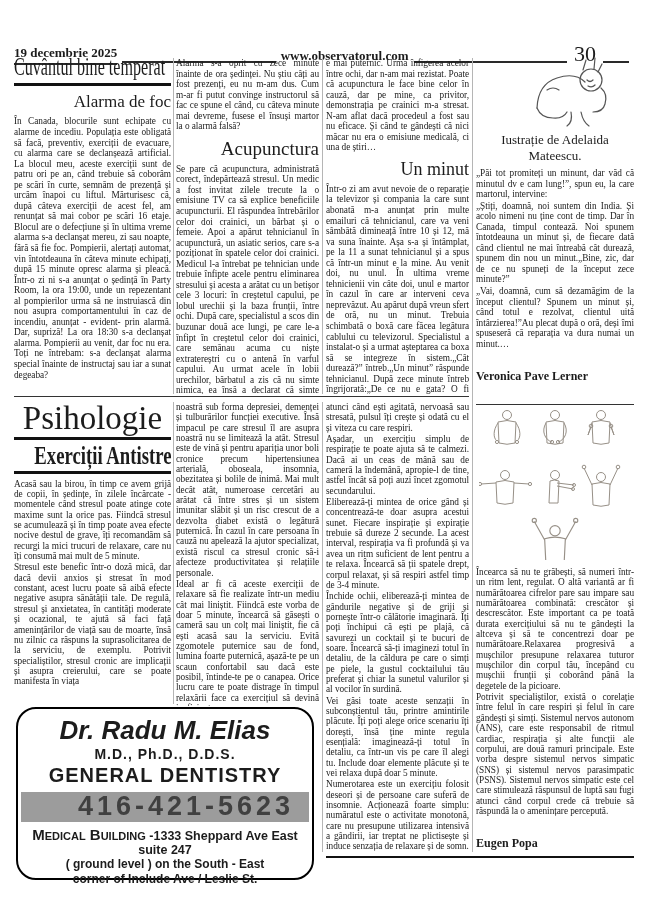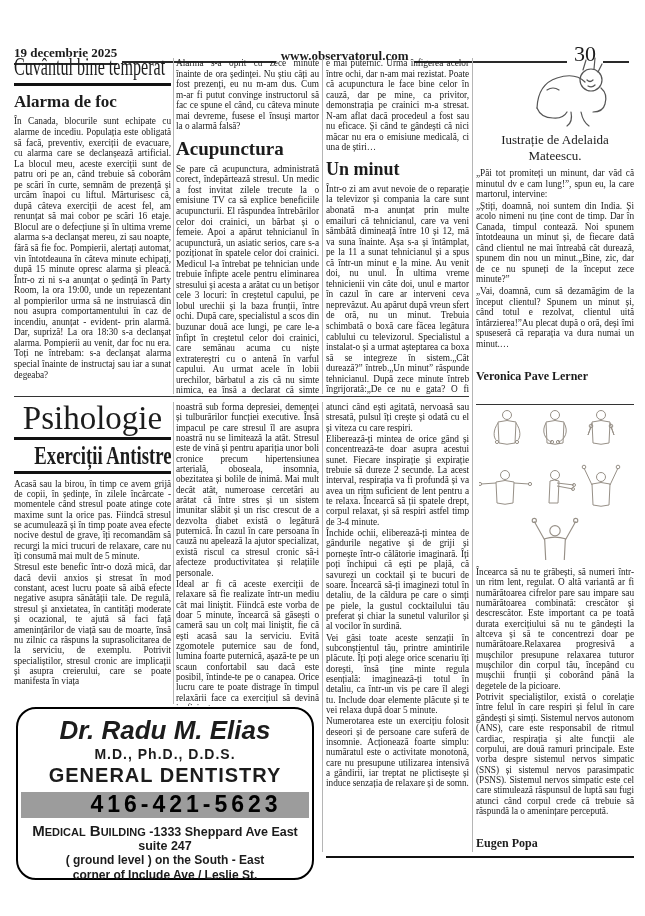--- a/index.html
+++ b/index.html
@@ -28,21 +28,21 @@
   .bcol3 { left:326px; top:402px; width:143px; height:450px; }
   .bcol4 { left:476px; top:400px; width:158px; height:452px; }
   .bt { font-size:9.3px; line-height:10.55px; text-align:justify; letter-spacing:-0.05px; }
   .bt p { margin:0 0 1px 0; }
   .bcol1 .bt, .bcol2 .bt, .bcol3 .bt, .bcol4 .bt { line-height:10.35px; }
   
   .masthead { margin-bottom:6px; }
   .masthead-title { display:inline-block; white-space:nowrap; font-size:23px; line-height:1.15;
                     transform:scale(0.70,1.08); transform-origin:left bottom; }
   .double-rule { height:3px; border-top:2.5px solid #111; border-bottom:1px solid #111; margin-top:1px; }
-  .art-title { text-align:left; font-weight:bold; }
+  .art-title { text-align:right; font-weight:normal; }
   .t-alarma { font-size:17px; margin:2px 0 4px; }
   .t-acu    { font-size:19px; margin:6px 0 4px; }
   .t-minut  { font-size:18px; margin:6px 0 4px; }
   .byline { font-weight:bold; font-size:12px; margin-top:20px; }
   .psi-head { text-align:center; }
   .psi-title { font-size:33px; line-height:1.1; }
   .psi-sub-wrap { margin-top:3px; }
   .psi-sub { display:inline-block; white-space:nowrap; font-weight:bold; font-size:24px; line-height:1.1;
              transform:scale(0.78,1.05); transform-origin:center bottom; }
   .psi-body { margin-top:5px; }
@@ -63,21 +63,21 @@
   .cartoon-caption { font-size:13px; text-align:center; margin:0 0 4px 0; }
   .figures-wrap { text-align:center; margin-bottom:3px; }
   
   .ad { position:absolute; left:16px; top:707px; width:298px; height:173px;
         border:2.5px solid #000; border-radius:20px; background:#fff;
         font-family:"Liberation Sans","DejaVu Sans",sans-serif; text-align:center; padding-top:7px; }
   .ad-name { font-weight:bold; font-size:26px; line-height:1.1;font-style:italic; }
   .ad-degrees { font-weight:bold; font-size:14px; letter-spacing:1px; margin-top:1px; }
   .ad-specialty { font-weight:bold; font-size:20px; letter-spacing:1px; margin-top:2px; }
   .ad-phone-band { background:#9c9c9c; margin:5px 3px 4px 3px; padding:1px 0 2px; }
-  .ad-phone { color:#000000; font-weight:bold; font-size:23px; letter-spacing:4px; line-height:1;margin-left:42px; }
+  .ad-phone { color:#404040; font-weight:bold; font-size:27px; letter-spacing:4px; line-height:1;margin-left:42px; }
   .ad-addr1 { font-weight:bold; font-size:12.5px; margin-top:2px; }
   .ad-addr1 .sc { font-variant:small-caps; font-size:15px; }
   .ad-addr23 { font-weight:bold; font-size:12px; line-height:1.25; }
 </style>
 </head>
 <body>
 
 <div class="page">
 
   <div class="pg-header">
@@ -175,20 +175,21 @@
     <div class="bt">
       <p>noastră sub forma depresiei, demenței și tulburărilor funcției executive. Însă impacul pe care stresul îl are asupra noastră nu se limitează la atât. Stresul este de vină și pentru apariția unor boli cronice precum hipertensiunea arterială, oboseala, insomnia, obezitatea și bolile de inimă. Mai mult decât atât, numeroase cercetări au arătat că între stres și un sistem imunitar slăbit și un risc crescut de a dezvolta diabet există o legătură puternică. În cazul în care persoana în cauză nu apelează la ajutor specializat, există riscul ca stresul cronic să-i afecteze productivitatea și relațiile personale.</p>
       <p>Ideal ar fi că aceste exerciții de relaxare să fie realizate într-un mediu cât mai liniștit. Fiindcă este vorba de doar 5 minute, încearcă să găsești o cameră sau un colț mai liniștit, fie că ești acasă sau la serviciu. Evită zgomotele puternice sau de fond, lumina foarte puternică, așază-te pe un scaun confortabil sau dacă este posibil, întinde-te pe o canapea. Orice lucru care te poate distrage în timpul relaxării face ca exercițiul să devină ineficient.</p>
 
     </div>
   </div>
 
   <div class="col bcol3">
     <div class="bt">
       <p>atunci când ești agitată, nervoasă sau stresată, pulsul îți crește și odată cu el și viteza cu care respiri.</p>
+      <p>Așadar, un exercițiu simplu de respirație te poate ajuta să te calmezi. Dacă ai un ceas de mână sau de cameră la îndemână, apropie-l de tine, astfel încât să poți auzi încet zgomotul secundarului.</p>
       <p>Eliberează-ți mintea de orice gând și concentrează-te doar asupra acestui sunet. Fiecare inspirație și expirație trebuie să dureze 2 secunde. La acest interval, respirația va fi profundă și va avea un ritm suficient de lent pentru a te relaxa. Încearcă să ții spatele drept, corpul relaxat, și să respiri astfel timp de 3-4 minute.</p>
       <p>Închide ochii, eliberează-ți mintea de gândurile negative și de griji și pornește într-o călătorie imaginară. Îți poți închipui că ești pe plajă, că savurezi un cocktail și te bucuri de soare. Încearcă să-ți imaginezi totul în detaliu, de la căldura pe care o simți pe piele, la gustul cocktailului tău preferat și chiar la sunetul valurilor și al vocilor în surdină.</p>
       <p>Vei găsi toate aceste senzații în subconștientul tău, printre amintirile plăcute. Îți poți alege orice scenariu îți dorești, însă ține minte regula esențială: imaginează-ți totul în detaliu, ca într-un vis pe care îl alegi tu. Include doar elemente plăcute și te vei relaxa după doar 5 minute.</p>
       <p>Numerotarea este un exercițiu folosit deseori și de persoane care suferă de insomnie. Acționează foarte simplu: număratul este o activitate monotonă, care nu presupune utilizarea intensivă a gândirii, iar treptat ne plictisește și induce senzația de relaxare și de somn.</p>
 
     </div>
   </div>
 
   <div class="col bcol4">
     <div class="figures-wrap">

